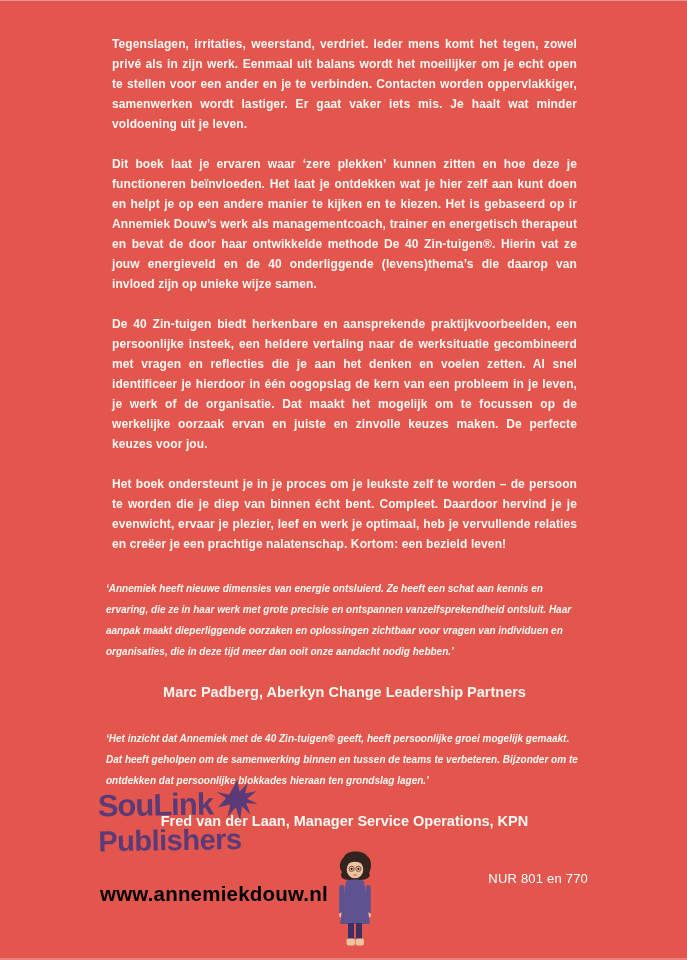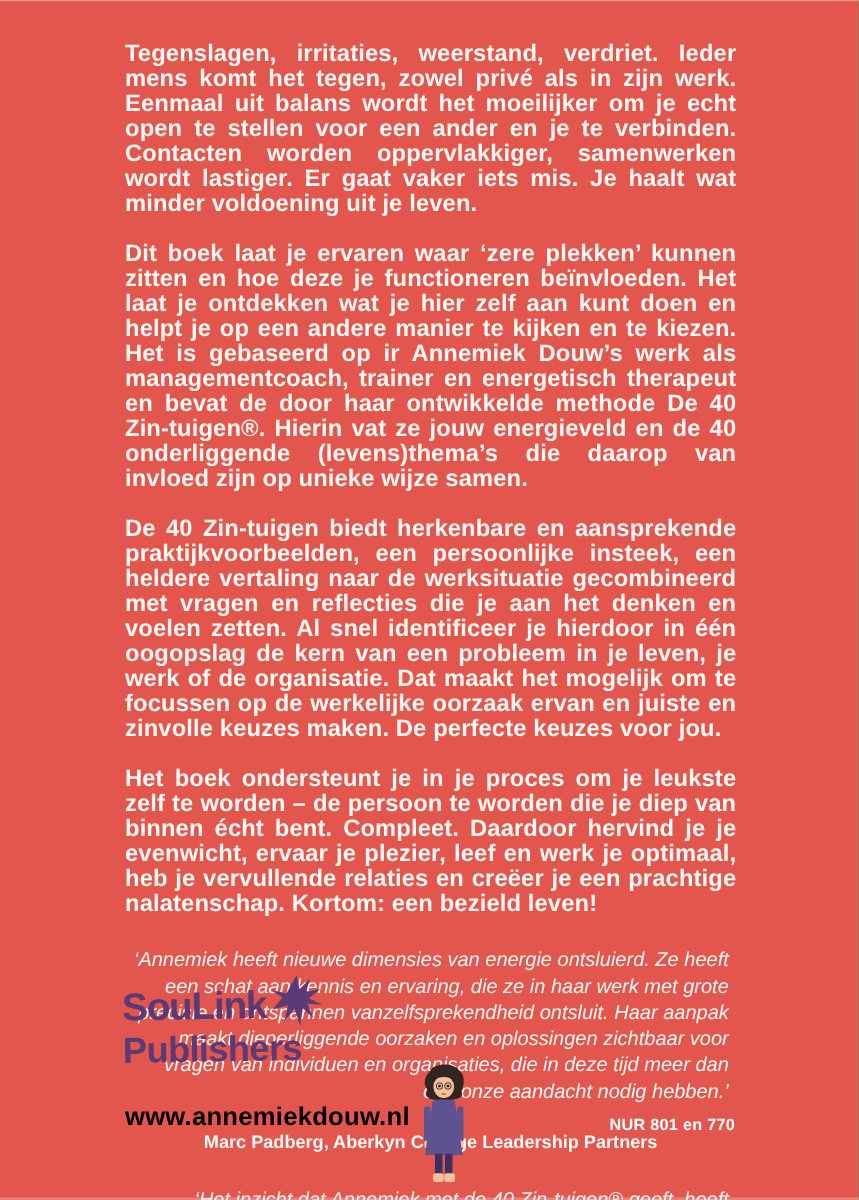--- a/index.html
+++ b/index.html
@@ -10,30 +10,30 @@
     background:#e2564d;
     font-family:"Liberation Sans", sans-serif;
     overflow:hidden;
     box-shadow:inset 0 1px 0 rgba(255,255,255,.35), inset 0 -2px 0 rgba(255,255,255,.25);
   }
   .content {
     position:absolute; left:100px; top:34px; width:489px;
     color:#fdf8f3;
   }
   .body-par {
-    margin:0 0 20px;
-    font-size:19px; line-height:20px;
+    margin:0 12px 20px;
+    font-size:12px; line-height:20px;
     font-weight:bold; letter-spacing:.1px;
     text-align:justify;
   }
   .quote {
     margin:24px 6px 0;
-    font-size:16px; line-height:21px;
-    font-weight:normal; font-style:italic;
-    text-align:right;
+    font-size:10px; line-height:21px;
+    font-weight:bold; font-style:italic;
+    text-align:left;
   }
   .attribution {
     margin:21px 0 0;
     font-size:14.5px; line-height:18px;
     font-weight:bold; text-align:center;
   }
   .quote.second { margin-top:27px; }
 
   
   .logo { position:absolute; left:98px; top:789px; color:#5b3a78; transform:rotate(-1deg); }
@@ -72,23 +72,23 @@
         #141414 9px 12px, transparent 12px 14px,
         #141414 14px 15px, transparent 15px 17px,
         #141414 17px 19px, transparent 19px 22px);
   }
   .barcode-digits {
     font-family:"DejaVu Sans Mono", monospace;
     font-size:11px; font-weight:bold; color:#161616;
     text-align:center; letter-spacing:1px; margin-top:2px; white-space:nowrap;
   }
   .nur {
-    position:absolute; left:437px; top:892px; width:151px;
+    position:absolute; left:437px; top:871px; width:151px;
     text-align:right; color:#ffffff;
-    font-size:13px; font-weight:bold; letter-spacing:.2px;
+    font-size:13px; font-weight:normal; letter-spacing:.2px;
   }
 </style>
 </head>
 <body>
 
 <div class="page">
 
   <div class="content">
     <p class="body-par">Tegenslagen, irritaties, weerstand, verdriet. Ieder mens komt het tegen, zowel privé als in zijn werk. Eenmaal uit balans wordt het moeilijker om je echt open te stellen voor een ander en je te verbinden. Contacten worden oppervlakkiger, samenwerken wordt lastiger. Er gaat vaker iets mis. Je haalt wat minder voldoening uit je leven.</p>
     <p class="body-par">Dit boek laat je ervaren waar ‘zere plekken’ kunnen zitten en hoe deze je functioneren beïnvloeden. Het laat je ontdekken wat je hier zelf aan kunt doen en helpt je op een andere manier te kijken en te kiezen. Het is gebaseerd op ir Annemiek Douw’s werk als managementcoach, trainer en energetisch therapeut en bevat de door haar ontwikkelde methode De 40 Zin-tuigen®. Hierin vat ze jouw energieveld en de 40 onderliggende (levens)thema’s die daarop van invloed zijn op unieke wijze samen.</p>

